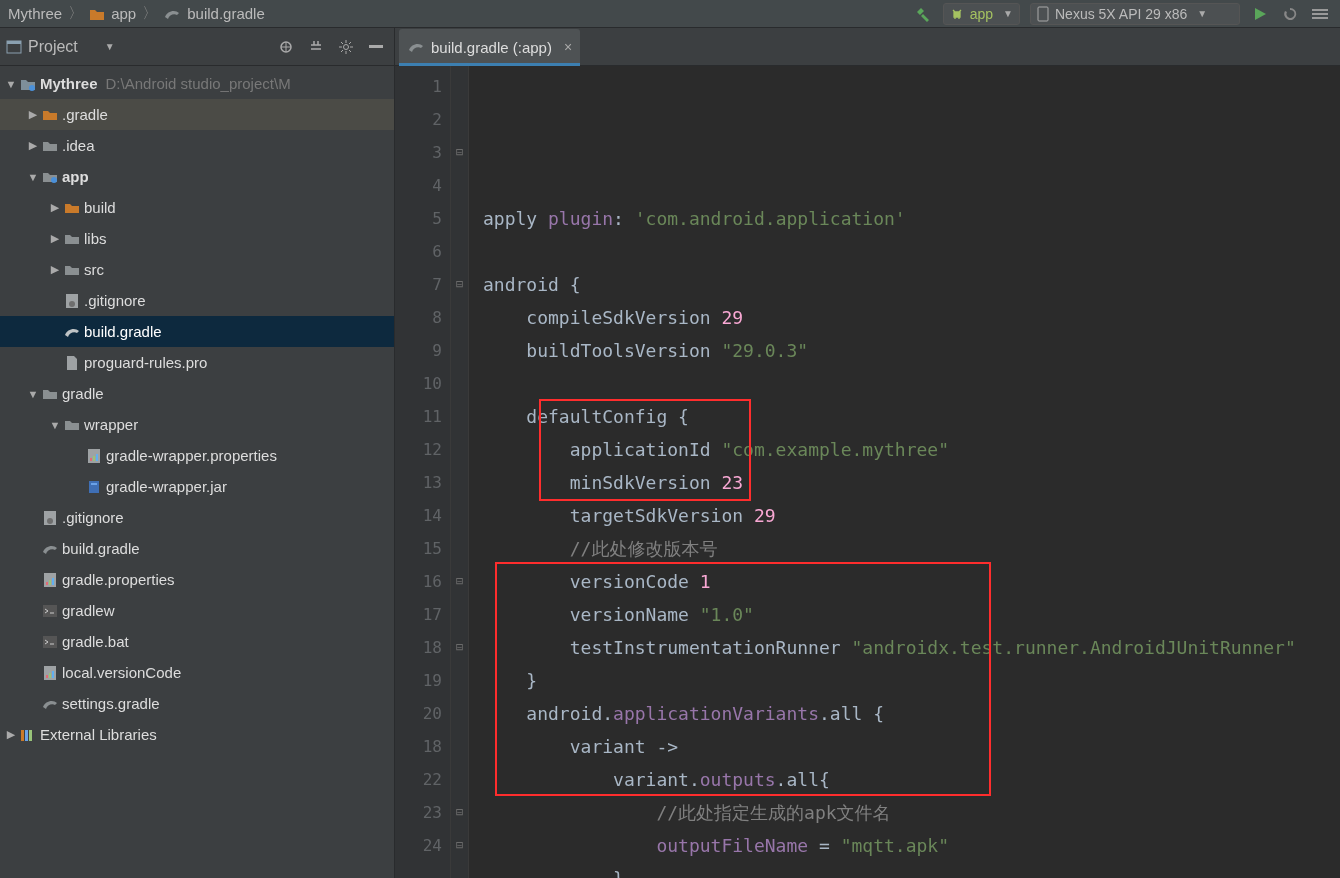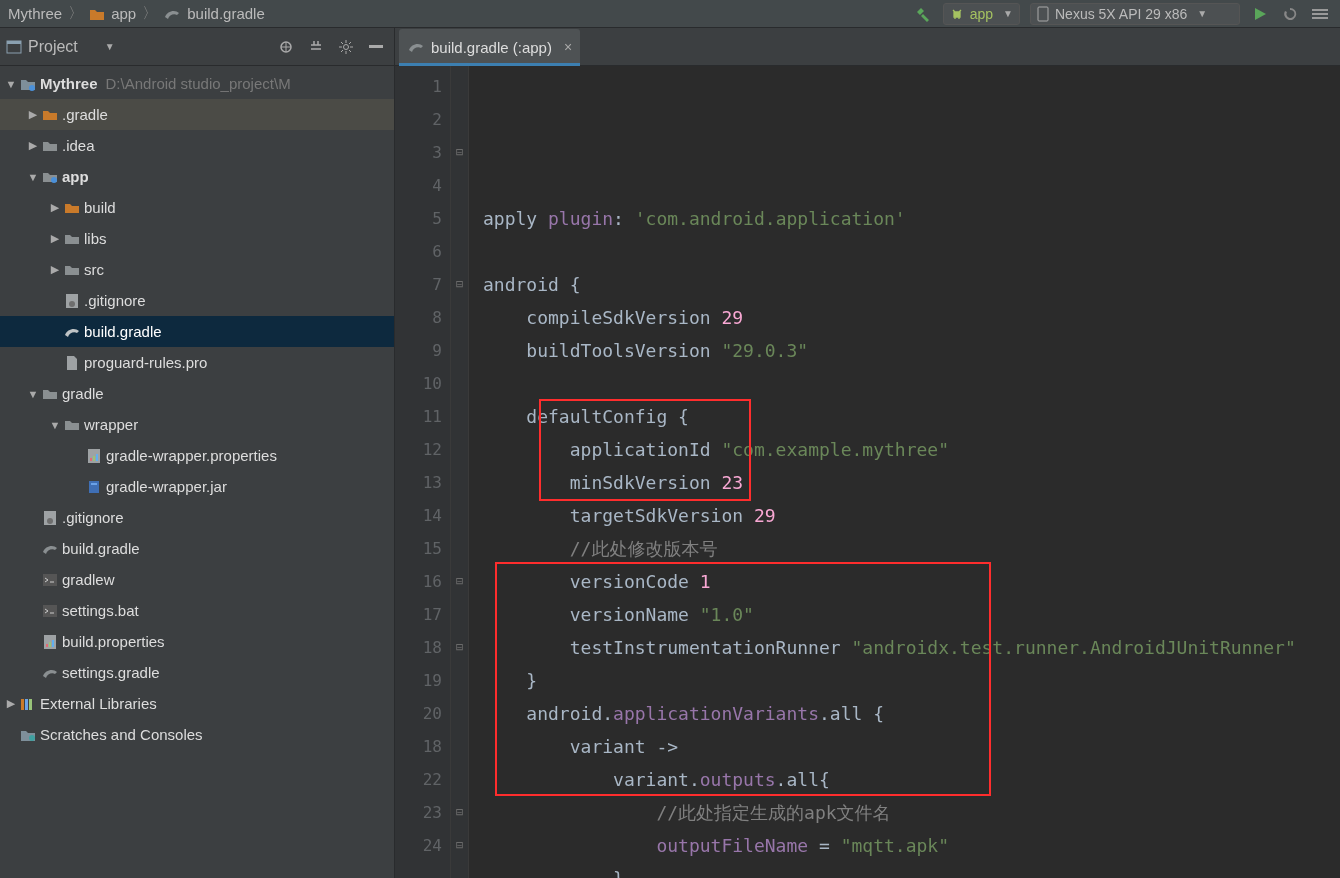--- a/index.html
+++ b/index.html
@@ -417,78 +417,80 @@
         <span class="ticon">
             <svg width="18" height="14">
               <path d="M2 10c2-6 10-8 14-4l-2 2c-3-2-8 0-9 4z" fill="#8a8f91"></path>
             </svg>
           </span>
         <span class="label">build.gradle</span>
       </div>
       <div class="tree-row ind1">
         <span class="arrow blank">▶</span>
         <span class="ticon">
-            <svg width="16" height="14">
-              <rect x="1" y="1" width="14" height="12" fill="#555"></rect>
-              <path d="M3 5l3 2-3 2M8 9h4" stroke="#ccc" fill="none"></path>
-            </svg>
-          </span>
-        <span class="label">gradlew</span>
-      </div>
-      <div class="tree-row ind1">
-        <span class="arrow blank">▶</span>
-        <span class="ticon">
-            <svg width="16" height="14">
-              <rect x="1" y="1" width="14" height="12" fill="#555"></rect>
-              <path d="M3 5l3 2-3 2M8 9h4" stroke="#ccc" fill="none"></path>
-            </svg>
-          </span>
-        <span class="label">settings.bat</span>
-      </div>
-      <div class="tree-row ind1">
-        <span class="arrow blank">▶</span>
-        <span class="ticon">
             <svg width="14" height="16">
               <rect x="1" y="1" width="12" height="14" fill="#9ea2a4"></rect>
               <rect x="3" y="10" width="2" height="3" fill="#e06c75"></rect>
               <rect x="6" y="8" width="2" height="5" fill="#98c379"></rect>
               <rect x="9" y="6" width="2" height="7" fill="#61afef"></rect>
             </svg>
           </span>
-        <span class="label">build.properties</span>
+        <span class="label">gradle.properties</span>
+      </div>
+      <div class="tree-row ind1">
+        <span class="arrow blank">▶</span>
+        <span class="ticon">
+            <svg width="16" height="14">
+              <rect x="1" y="1" width="14" height="12" fill="#555"></rect>
+              <path d="M3 5l3 2-3 2M8 9h4" stroke="#ccc" fill="none"></path>
+            </svg>
+          </span>
+        <span class="label">gradlew</span>
+      </div>
+      <div class="tree-row ind1">
+        <span class="arrow blank">▶</span>
+        <span class="ticon">
+            <svg width="16" height="14">
+              <rect x="1" y="1" width="14" height="12" fill="#555"></rect>
+              <path d="M3 5l3 2-3 2M8 9h4" stroke="#ccc" fill="none"></path>
+            </svg>
+          </span>
+        <span class="label">gradle.bat</span>
+      </div>
+      <div class="tree-row ind1">
+        <span class="arrow blank">▶</span>
+        <span class="ticon">
+            <svg width="14" height="16">
+              <rect x="1" y="1" width="12" height="14" fill="#9ea2a4"></rect>
+              <rect x="3" y="10" width="2" height="3" fill="#e06c75"></rect>
+              <rect x="6" y="8" width="2" height="5" fill="#98c379"></rect>
+              <rect x="9" y="6" width="2" height="7" fill="#61afef"></rect>
+            </svg>
+          </span>
+        <span class="label">local.versionCode</span>
       </div>
       <div class="tree-row ind1">
         <span class="arrow blank">▶</span>
         <span class="ticon">
             <svg width="18" height="14">
               <path d="M2 10c2-6 10-8 14-4l-2 2c-3-2-8 0-9 4z" fill="#8a8f91"></path>
             </svg>
           </span>
         <span class="label">settings.gradle</span>
       </div>
       <div class="tree-row ind0">
         <span class="arrow">▶</span>
         <span class="ticon">
             <svg width="16" height="14">
               <rect x="1" y="2" width="3" height="11" fill="#c97a2a"></rect>
               <rect x="5" y="2" width="3" height="11" fill="#6aa2e8"></rect>
               <rect x="9" y="2" width="3" height="11" fill="#98c379"></rect>
             </svg>
           </span>
         <span class="label">External Libraries</span>
-      </div>
-      <div class="tree-row ind0">
-        <span class="arrow blank">▶</span>
-        <span class="ticon">
-            <svg width="16" height="14">
-              <path d="M1 3h5l2 2h7v8H1z" fill="#7e8f9a"></path>
-              <circle cx="12" cy="10" r="3" fill="#3fa0a0"></circle>
-            </svg>
-          </span>
-        <span class="label">Scratches and Consoles</span>
       </div>
     </div>
   </div>
 
   <div class="editor-area">
     <div class="tabs">
       <div class="tab active">
         <span>
             <svg width="18" height="14">
               <path d="M2 10c2-6 10-8 14-4l-2 2c-3-2-8 0-9 4z" fill="#8a8f91"></path>

